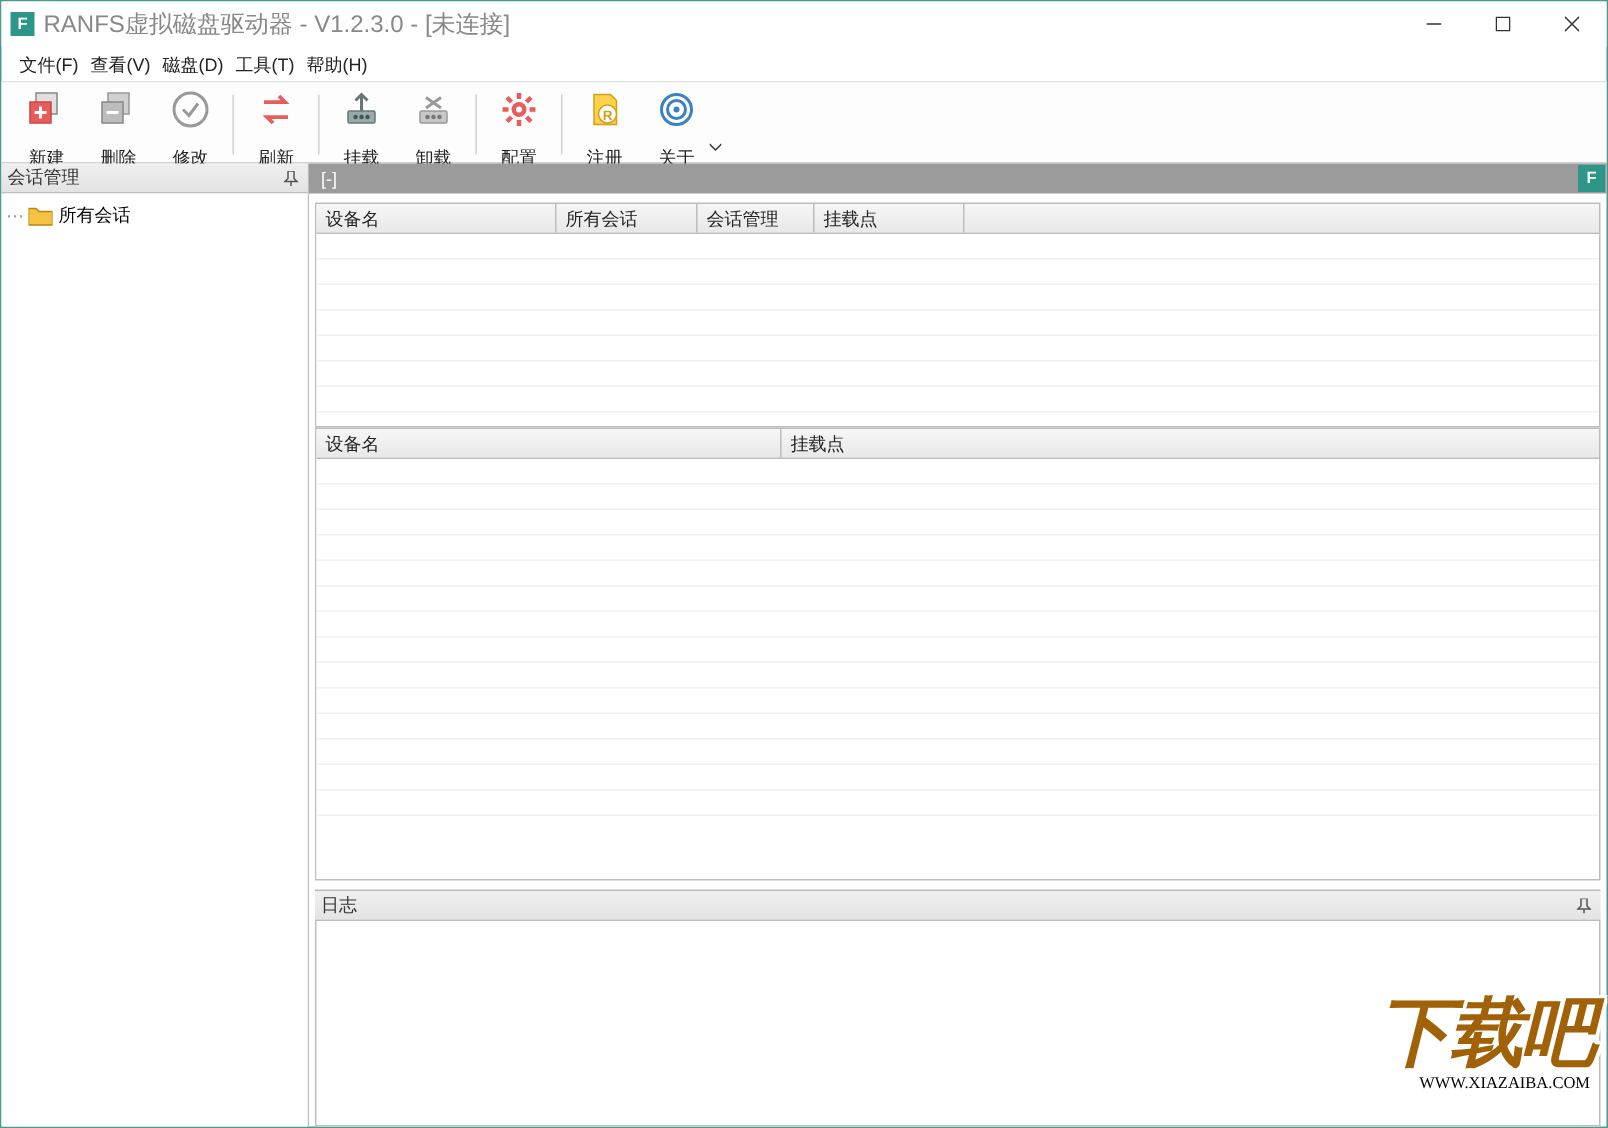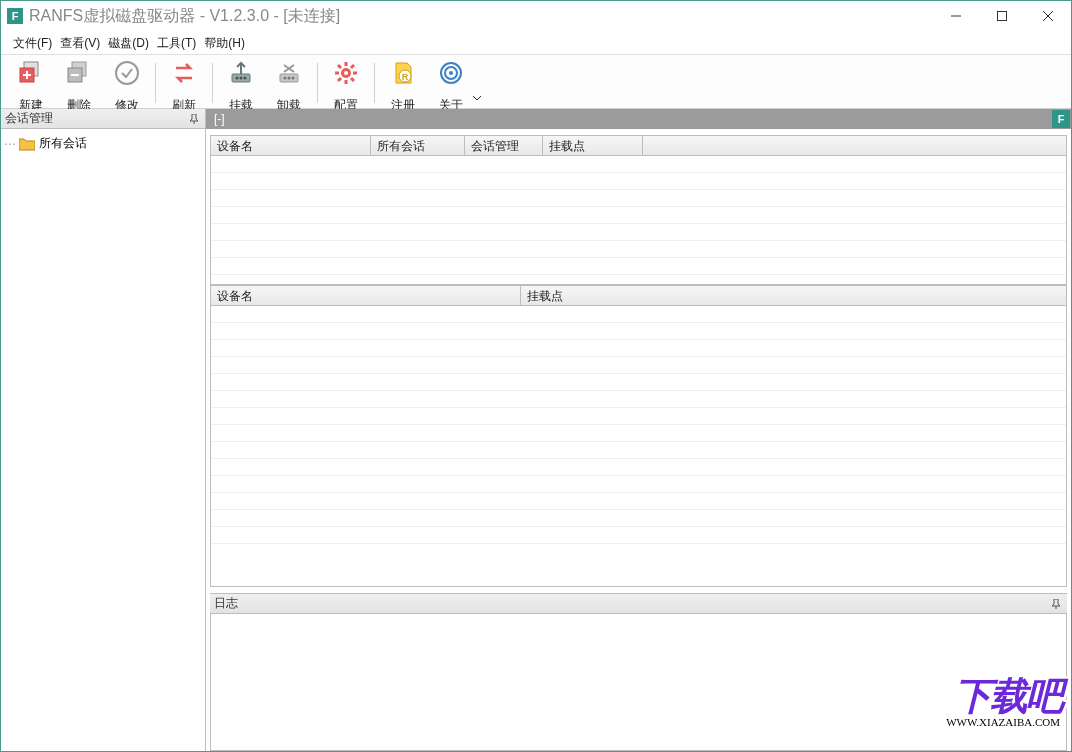--- a/index.html
+++ b/index.html
@@ -60,21 +60,21 @@
 
 .logpanel { height: 158px; display: flex; flex-direction: column; border-top: 1px solid #bdbdbd; margin-top:6px;}
 .logpanel .panelhdr { background: linear-gradient(#efefef,#e3e3e3); }
 .logbody { flex:1; background:#fff; border:1px solid #bdbdbd; margin:0; border-top:none;}
 
 
 .statusbar { height: 22px; border-top: 1px solid #d0d0d0; display: flex; align-items: center; padding: 0 6px; color: #333; background:#f4f4f4;}
 
 
 .watermark { position: absolute; right: 10px; bottom: 24px; font-family: "SimHei","Microsoft YaHei"; display:flex; flex-direction:column; align-items:flex-end; pointer-events:none;}
-.watermark .big { font-size: 38px; font-weight: 900; font-style: italic; color: #6d28d9; text-shadow: 2px 0 #fff, -2px 0 #fff, 0 2px #fff, 0 -2px #fff, 2px 2px #fff,-2px -2px #fff,2px -2px #fff,-2px 2px #fff; letter-spacing:-2px;}
+.watermark .big { font-size: 50px; font-weight: 900; font-style: italic; color: #a16207; text-shadow: 2px 0 #fff, -2px 0 #fff, 0 2px #fff, 0 -2px #fff, 2px 2px #fff,-2px -2px #fff,2px -2px #fff,-2px 2px #fff; letter-spacing:-2px;}
 .watermark .small { font-size: 11px; color: #000; background:#fff; padding:0 2px; margin-top:-6px;}
 </style>
 </head>
 <body>
 
 <div class="window">
 
   <div class="titlebar">
     <div class="appicon">F</div>
     <div class="title">RANFS虚拟磁盘驱动器 - V1.2.3.0 - [未连接]</div>

